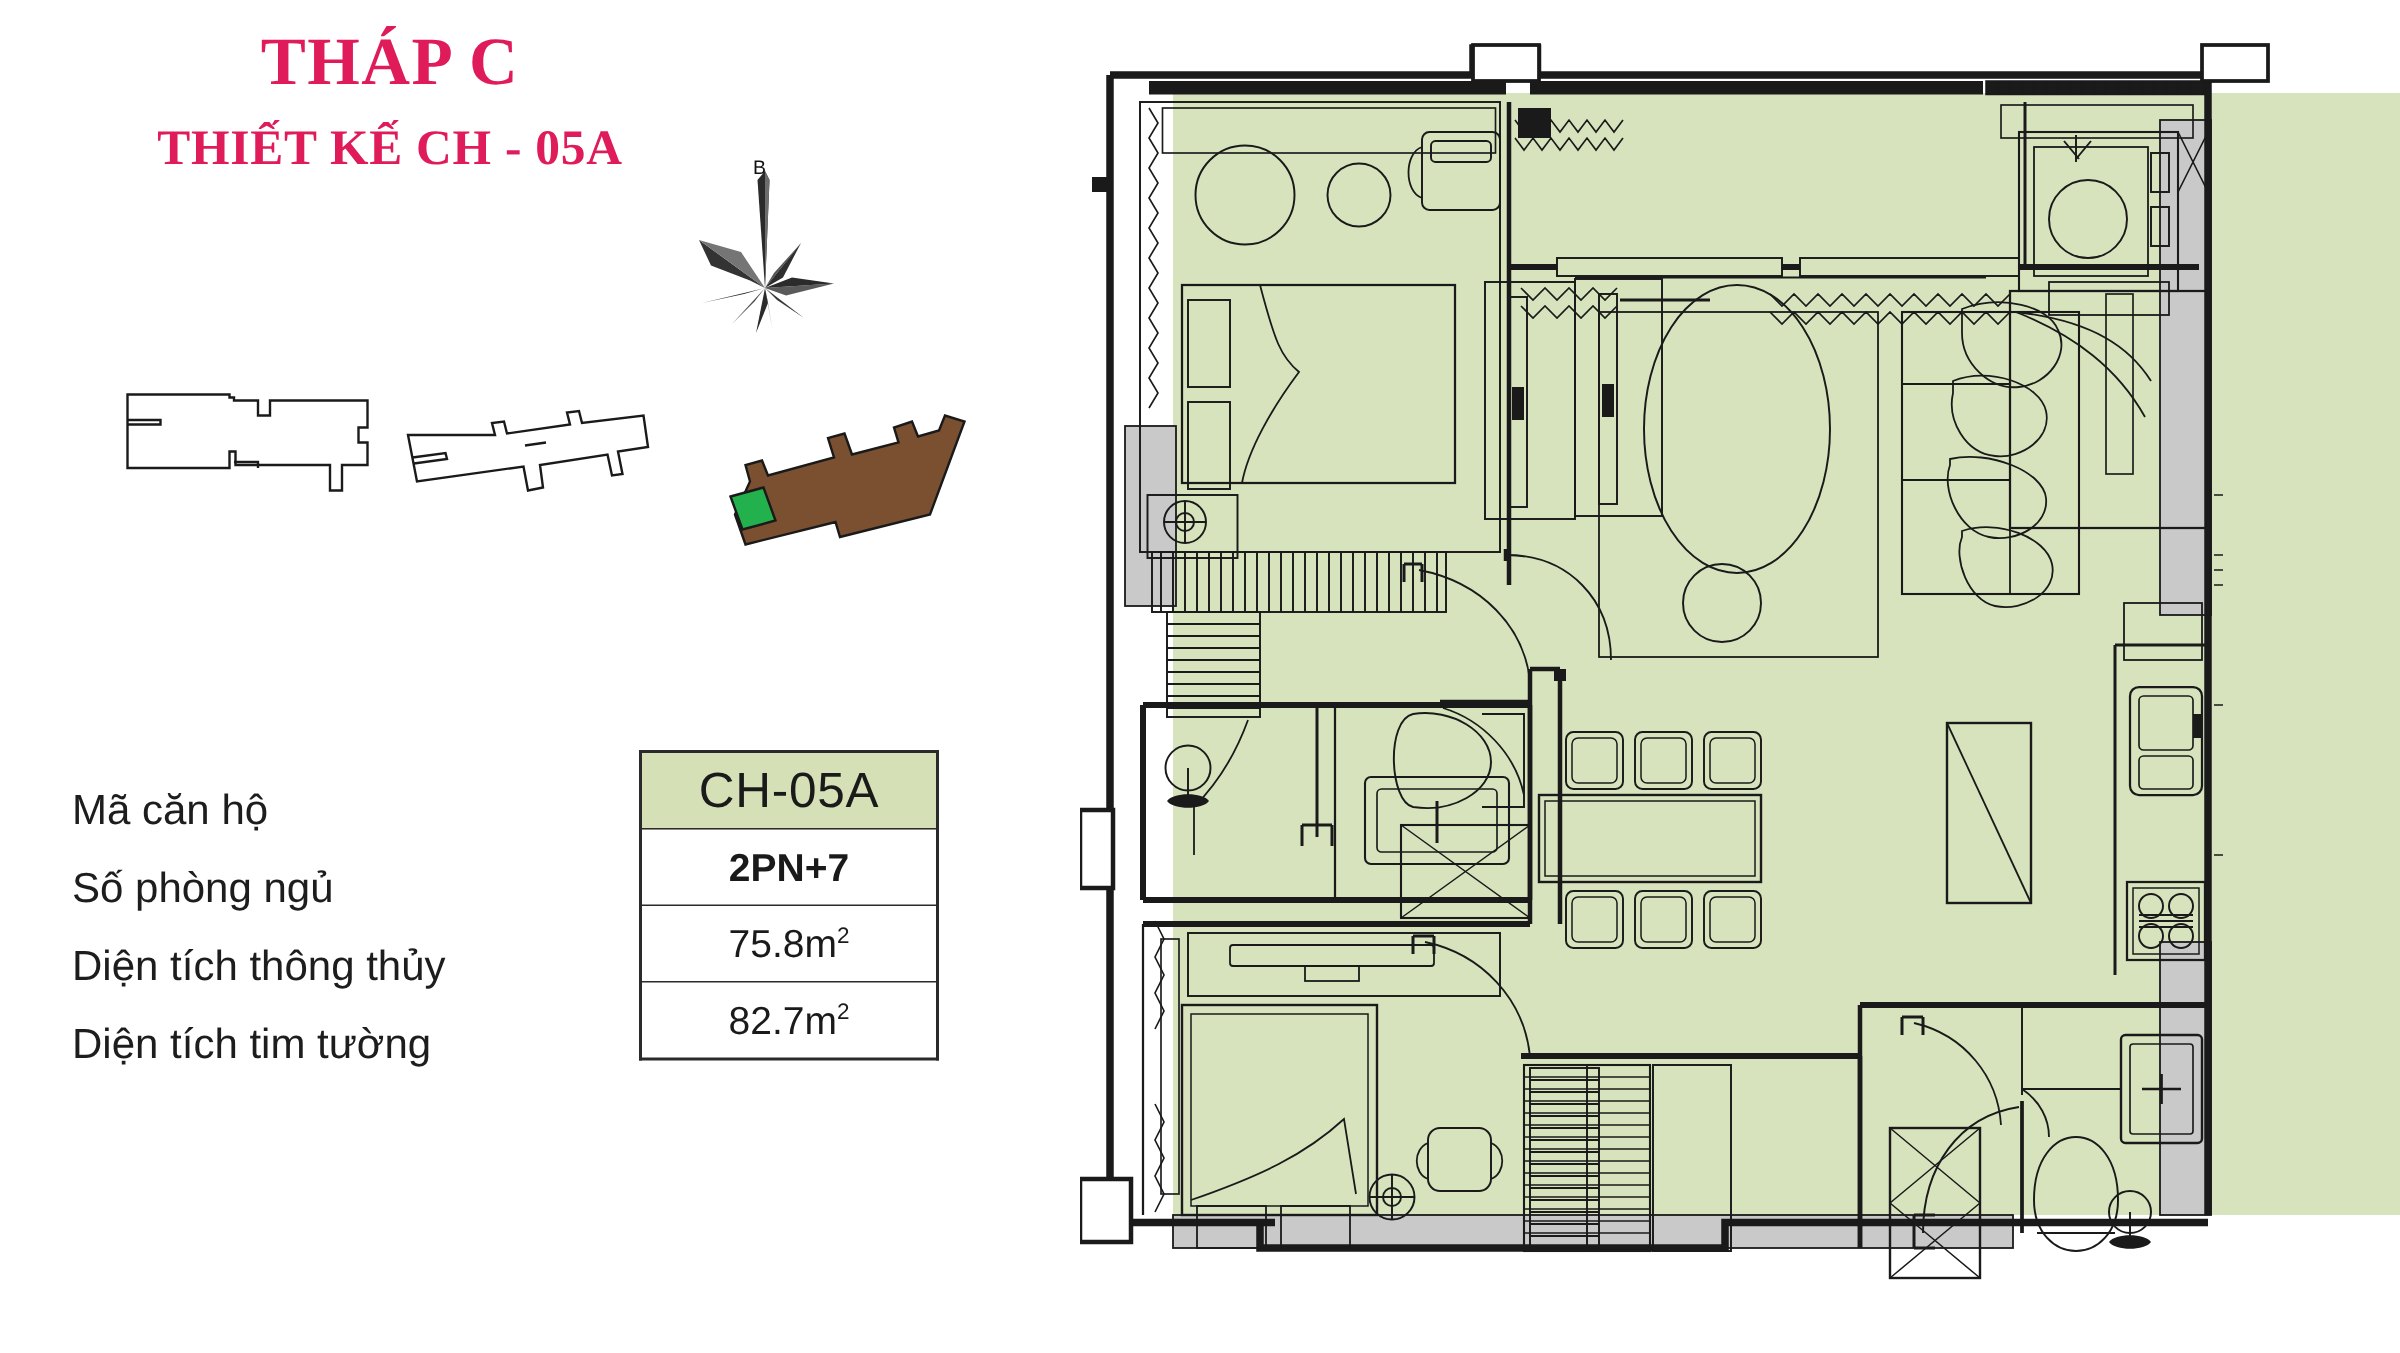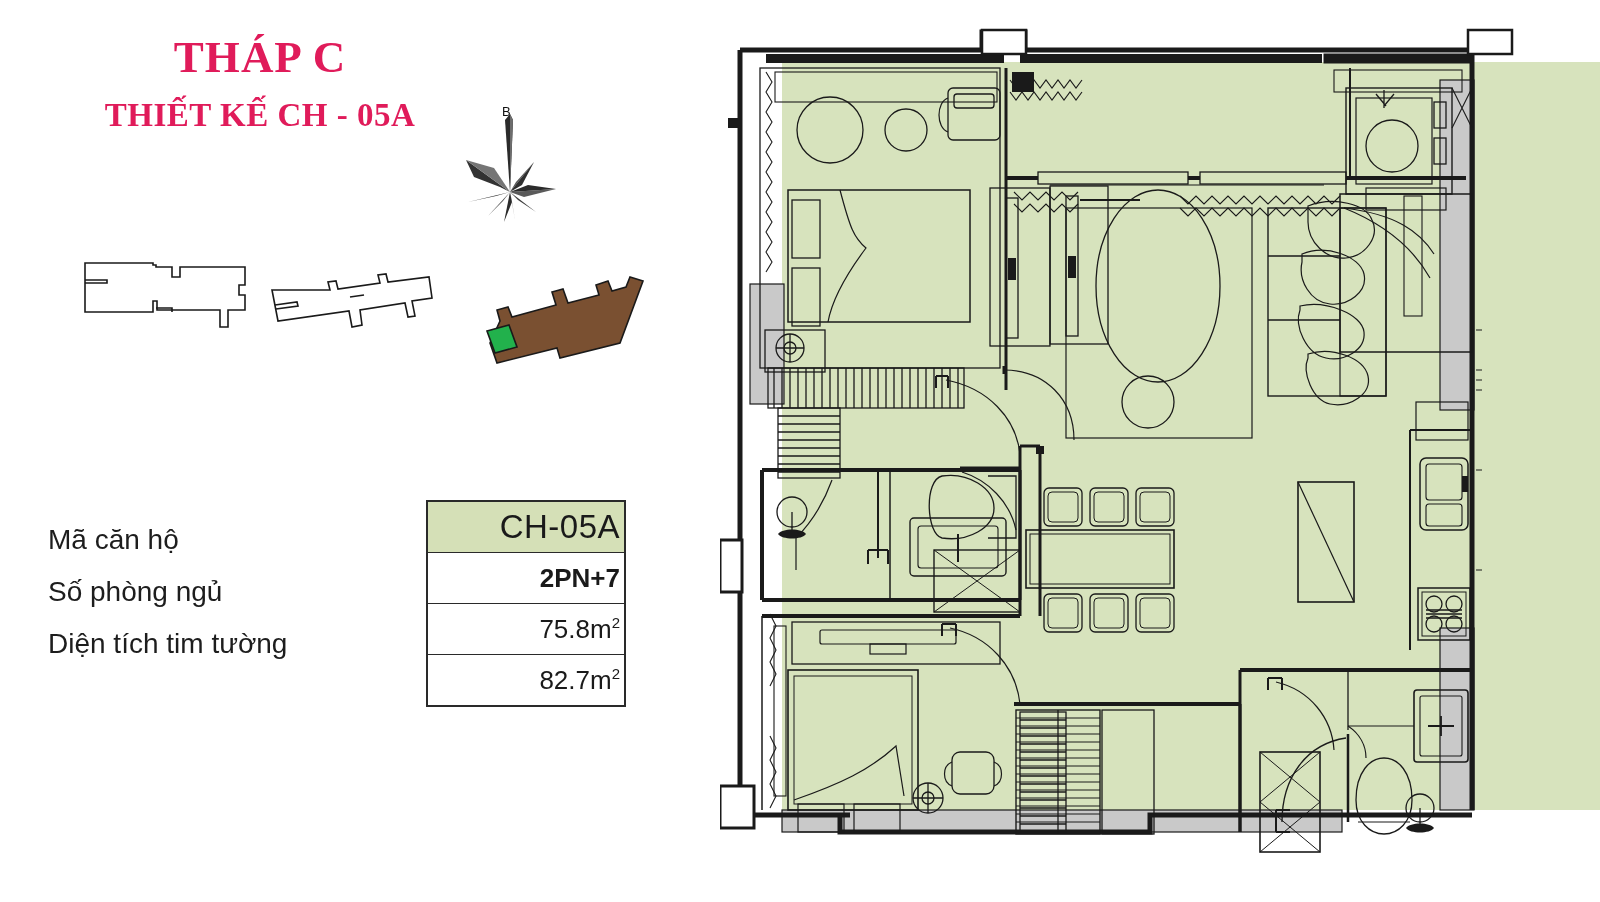--- a/index.html
+++ b/index.html
@@ -29,21 +29,21 @@
     width: 430px;
     text-align: center;
   }
   #tower-title {
     font-family: "Liberation Serif", serif;
     font-weight: bold;
     font-size: 45px;
     color: #e01b5a;
     letter-spacing: 1px;
     line-height: 1.05;
-    margin: 16px;
+    margin: 0;
   }
   #design-title {
     font-family: Liberation Serif, serif;
     font-weight: bold;
     font-size: 33px;
     color: #e01b5a;
     letter-spacing: 0.5px;
     margin: 17px 0 0 0;
     line-height: 1.05;
   }
@@ -92,21 +92,21 @@
     position: absolute;
     left: 378px; top: 0px;
     width: 200px;
     border: 2px solid #2a2a2a;
     border-collapse: collapse;
     background: #fff;
   }
   #info-table td {
     border: 1px solid #2a2a2a;
     height: 50px;
-    text-align: right;
+    text-align: center;
     vertical-align: middle;
     padding: 0 4px;
   }
   .cell-code {
     background: #d5e0b7;
     font-size: 33px;
     letter-spacing: 0.5px;
   }
   .cell-beds {
     font-size: 26px;
@@ -192,20 +192,21 @@
                  L437,75 L440,86 Z" fill="#7a5031" stroke="#1a1a1a" stroke-width="1.6"></path>
         <path d="M427,96 L449,90 L457,112 L435,118 Z" fill="#22b14c" stroke="#1a1a1a" stroke-width="1.6"></path>
       </g>
     </svg>
   </div>
 
   <div id="info-block">
     <div id="info-labels">
       <div class="info-label">Mã căn hộ</div>
       <div class="info-label">Số phòng ngủ</div>
+      <div class="info-label">Diện tích thông thủy</div>
       <div class="info-label">Diện tích tim tường</div>
     </div>
 
     <table id="info-table">
       <tbody>
         <tr>
           <td class="cell-code">CH-05A</td>
         </tr>
         <tr>
           <td class="cell-beds">2PN+7</td>

